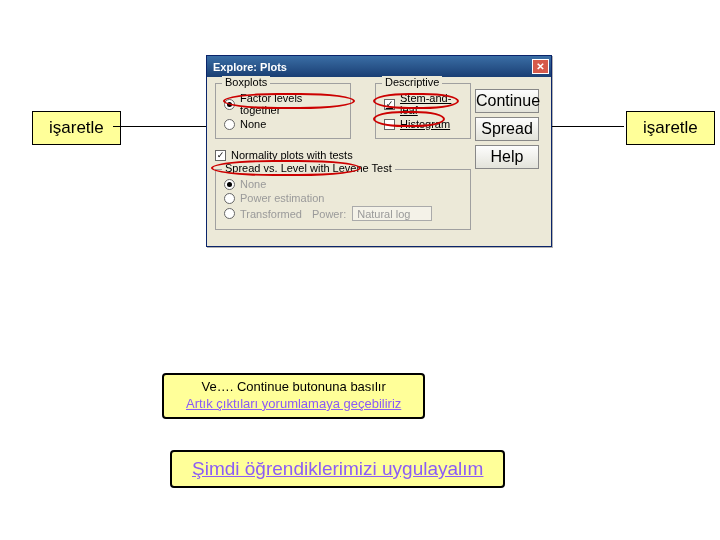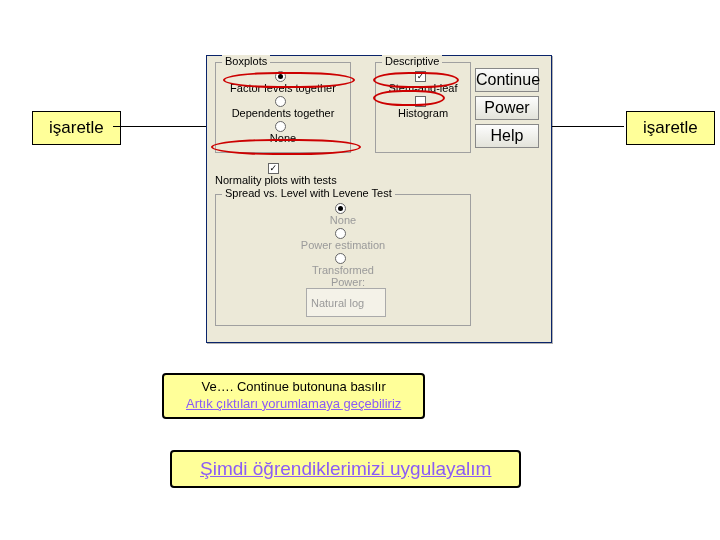--- a/index.html
+++ b/index.html
@@ -31,21 +31,21 @@
     padding: 4px 22px;
     font-size: 13px;
     line-height: 1.3;
     text-align: center;
   }
   .anno.mid1 a, .anno.mid2 a { color:#8b5cf6; text-decoration: underline; }
   .anno.mid2 {
     left: 170px; top: 450px;
     background: #ffff99; border: 2px solid #000;
     border-radius: 4px;
-    padding: 6px 28px;
+    padding: 6px 20px;
     font-size: 19px;
     text-align: center;
   }
   
   .line {
     position: absolute;
     height: 1px;
     background: #000;
   }
   .line.l1 { left: 113px; top: 126px; width: 125px; }
@@ -87,21 +87,21 @@
     padding: 6px 8px 6px 8px;
     position: relative;
   }
   .legend {
     position: absolute;
     top: -8px; left: 6px;
     background: #ece9d8;
     padding: 0 3px;
     font-size: 11px;
   }
-  .row { display:flex; align-items:center; margin: 2px 0; font-size: 11px; color:#000;flex-direction:column; }
+  .row { display:flex; align-items:center; margin: 2px 0; font-size: 11px; color:#000; }
   .row.disabled { color:#9a9a9a; }
   .radio, .check {
     width: 11px; height: 11px;
     border: 1px solid #666;
     margin-right: 5px;
     background:#fff;
     display:inline-flex; align-items:center; justify-content:center;
     flex-shrink:0;
   }
   .radio { border-radius:50%; }
@@ -120,28 +120,28 @@
     text-align:center;
   }
   .red-oval {
     position:absolute;
     border: 2px solid #c00;
     border-radius: 50%/60%;
     pointer-events:none;
   }
   .topgroup { display:flex; gap: 8px; }
   .topgroup .fieldset { flex:1; }
-  .topgroup .fieldset.box2 { flex: 0 0 96px; }
+  .topgroup .fieldset.box2 { flex: 0 0 96px; text-decoration: underline; }
   .norm-row {
     margin: 2px 0 6px 0;
     display:flex; align-items:flex-end;
   }
   .power-in {
     border:1px solid #aaa; background:#f4f2e8;
-    width: 80px; height:29px;
+    width: 80px; height:15px;
     margin-left:6px;
     padding: 0 4px;
     color:#9a9a9a;
     font-size:11px;
     display:inline-flex; align-items:center;
   }
 </style>
 </head>
 <body>
 
@@ -152,37 +152,37 @@
 
 <div class="anno mid1">
   <span>Ve…. Continue butonuna basılır</span><br>
   <a>Artık çıktıları yorumlamaya geçebiliriz</a>
 </div>
 <div class="anno mid2">
   <a>Şimdi öğrendiklerimizi uygulayalım</a>
 </div>
 
 <div class="win">
+  <div class="titlebar">
+    <span class="title">Explore: Plots</span>
+    <div class="closebtn">✕</div>
+  </div>
   <div class="body">
     <div class="side-btns">
       <div class="btn">Continue</div>
-      <div class="btn">Power</div>
+      <div class="btn">Spread</div>
       <div class="btn">Help</div>
     </div>
 
     <div class="topgroup" style="margin-right:72px;gap:24px;">
       <div class="fieldset">
         <div class="legend">Boxplots</div>
         <div class="row">
           <span class="radio sel"></span>
           <span>Factor levels together</span>
-        </div>
-        <div class="row">
-          <span class="radio"></span>
-          <span>Dependents together</span>
         </div>
         <div class="row">
           <span class="radio"></span>
           <span>None</span>
         </div>
       </div>
       <div class="fieldset box2">
         <div class="legend">Descriptive</div>
         <div class="row">
           <span class="check sel"></span>

